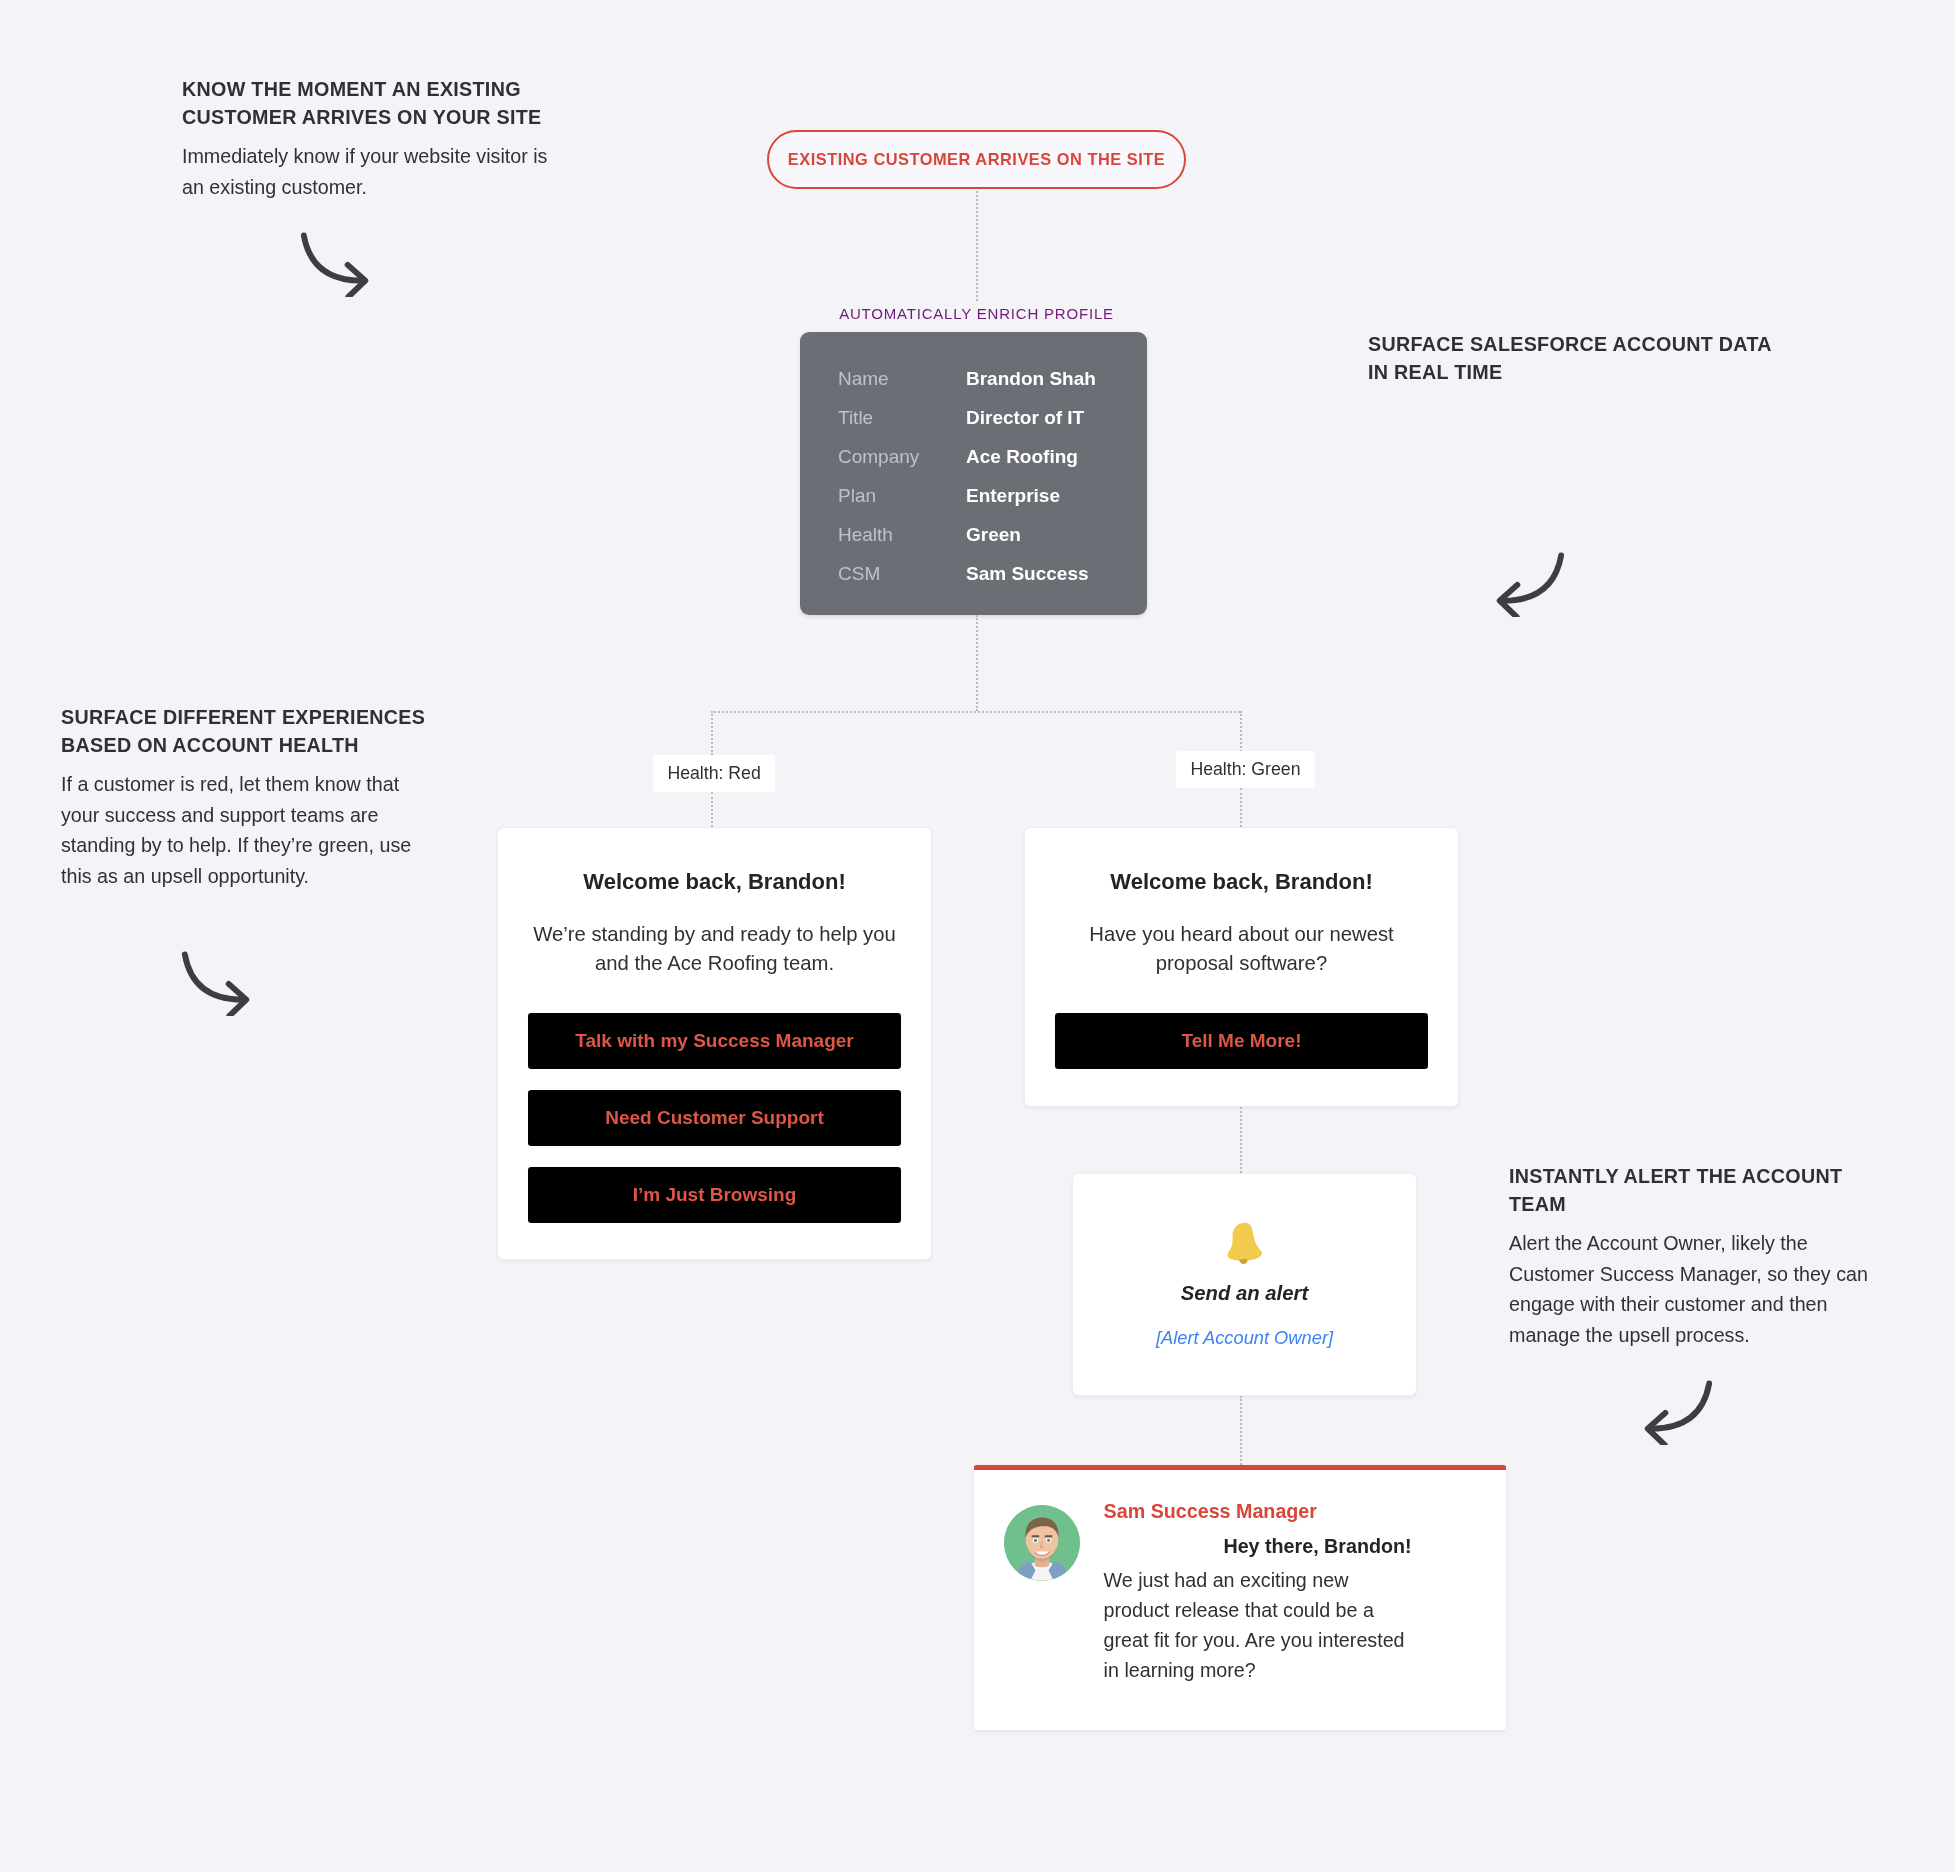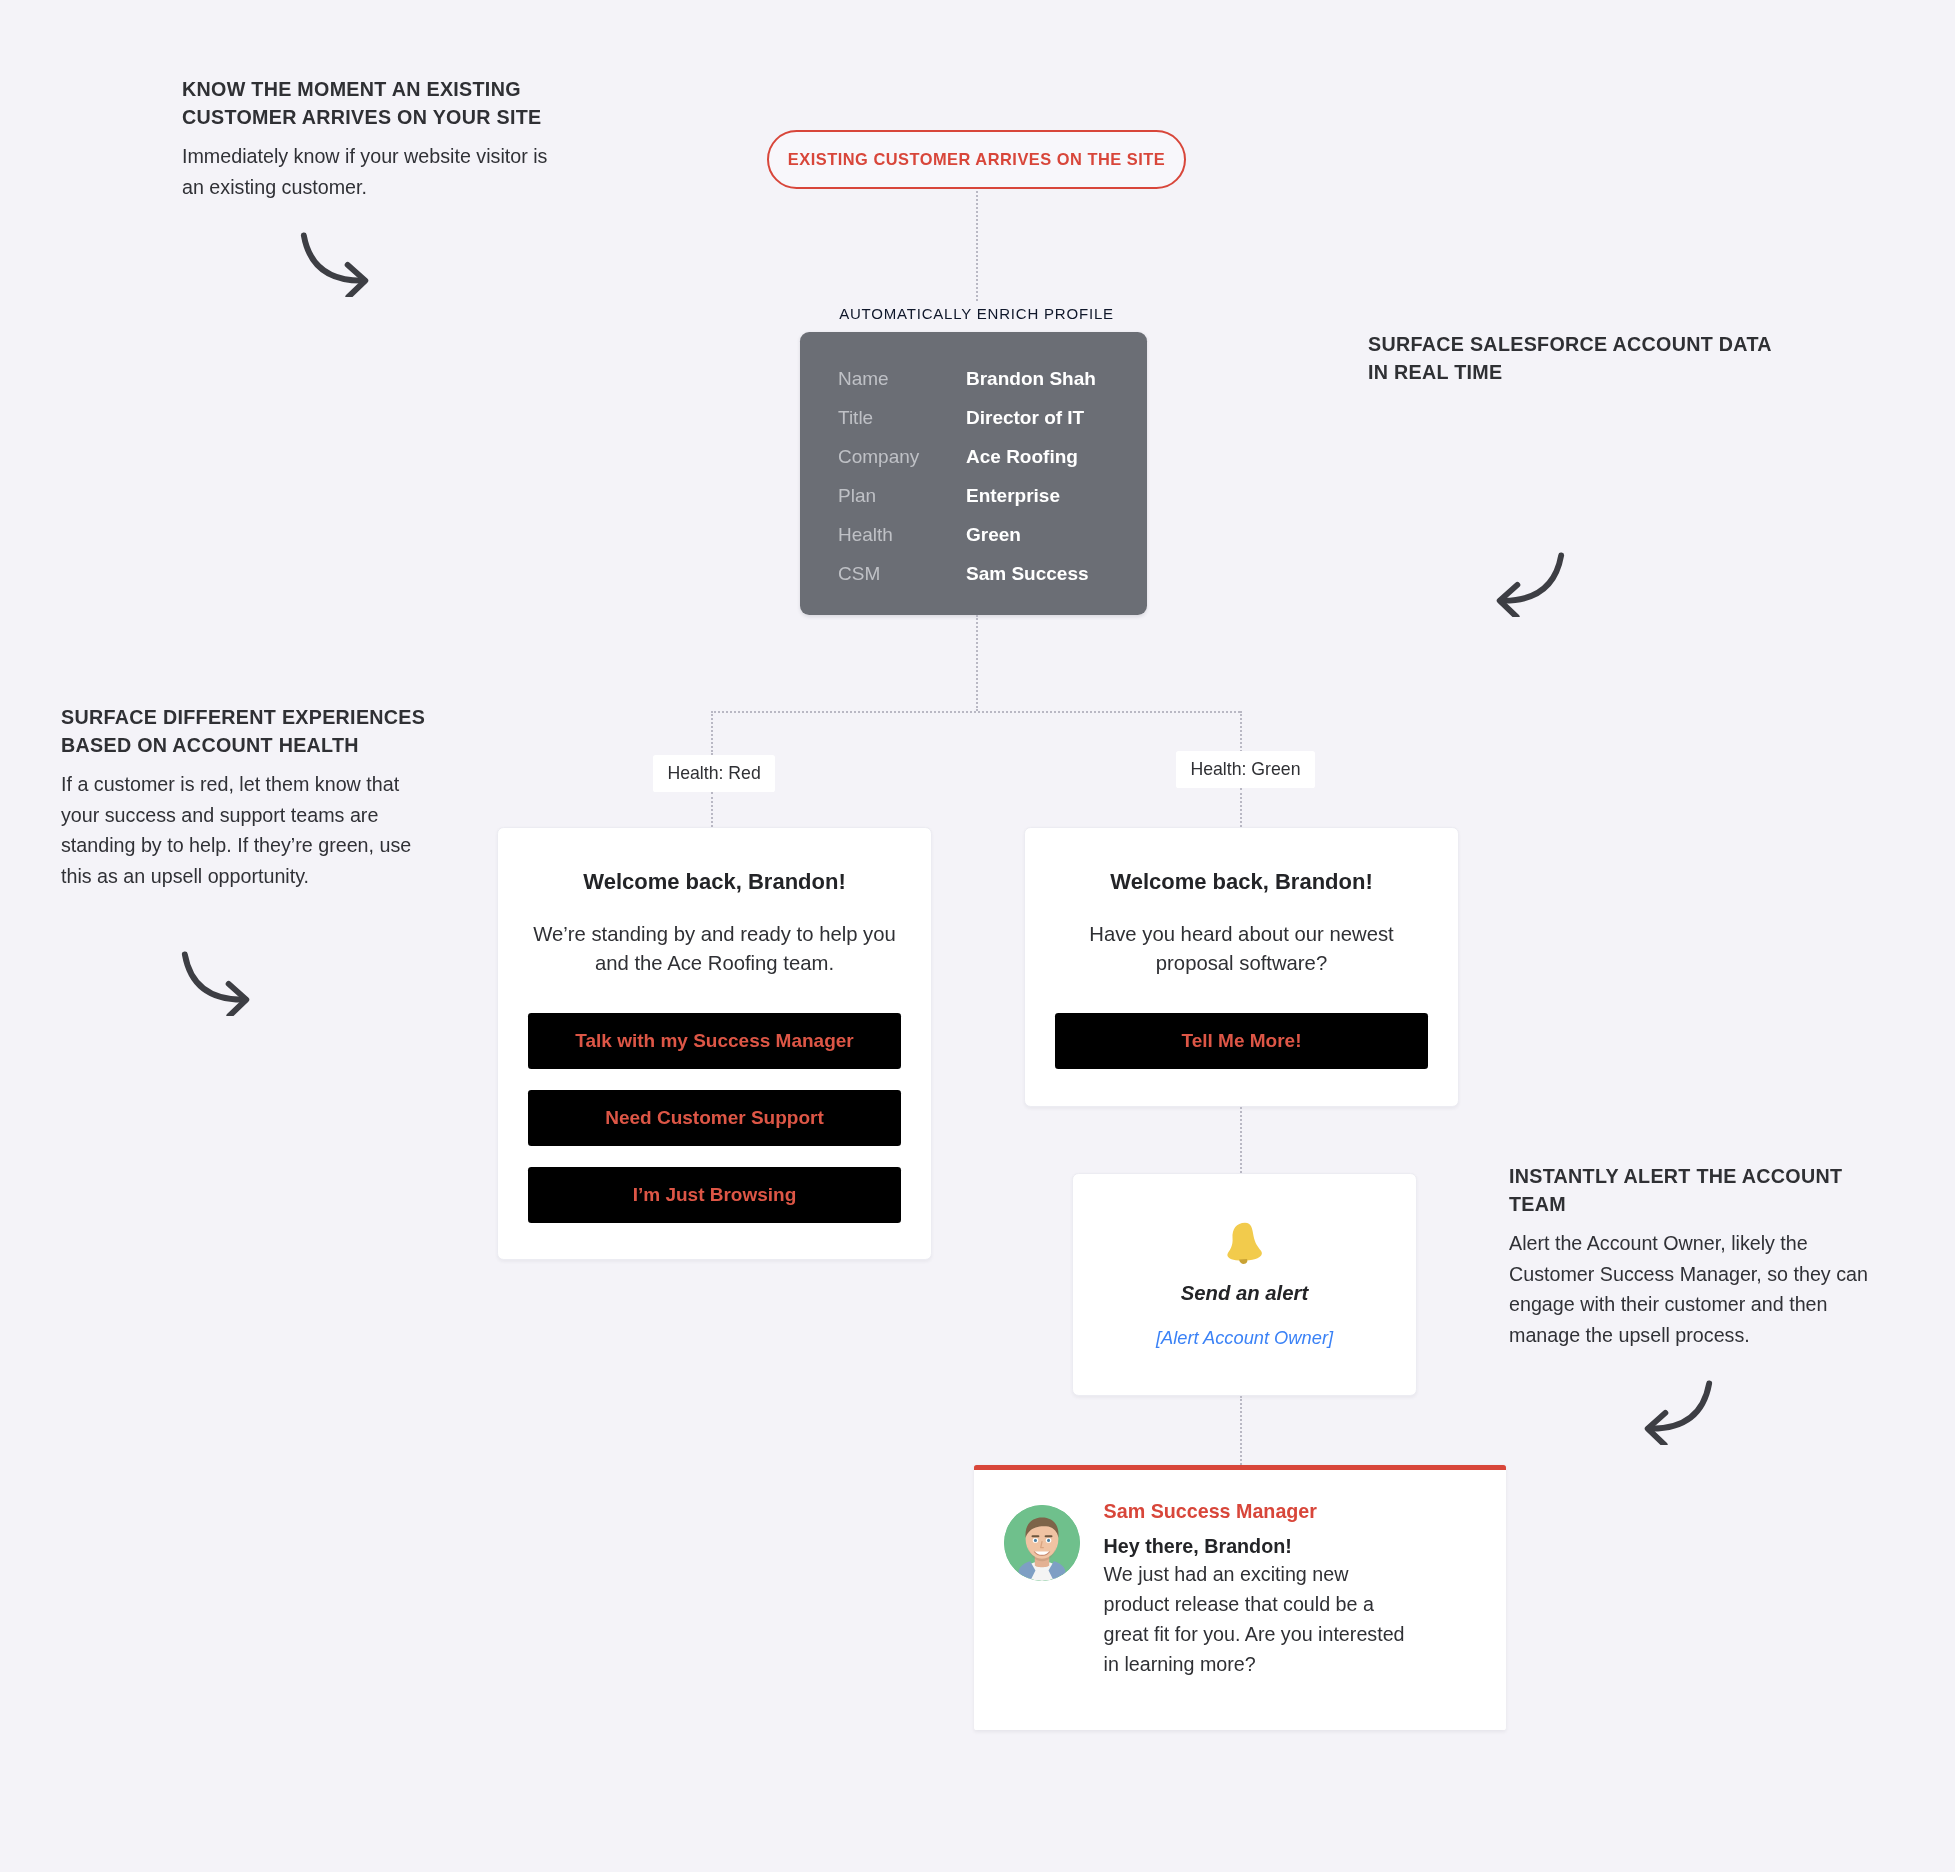--- a/index.html
+++ b/index.html
@@ -63,21 +63,21 @@
     width: 0;
   }
   .dline-h {
     border-top: 2px dotted #b9b8c4;
     height: 0;
   }
 
   .enrich-label {
     font-size: 15px;
     letter-spacing: 0.8px;
-    color: #0f172a;
+    color: #701a75;
     text-align: center;
     text-transform: uppercase;
   }
 
   
   .profile-card {
     background: #6b6e75;
     border-radius: 9.2px;
     box-sizing: border-box;
     padding: 36px 38px;
@@ -196,21 +196,22 @@
   .chat-author {
     color: #d8463a;
     font-size: 19.7px;
     font-weight: bold;
     margin: 0 0 11.8px 0;
   }
   .chat-greeting {
     font-size: 19.7px;
     font-weight: bold;
     color: #232427;
-    margin: 0 0 2px 0;
+    margin: 0 0 8px 0;
+    text-align: right;
   }
   .chat-text {
     font-size: 19.7px;
     line-height: 1.52;
     color: #2f3034;
     margin: 0;
     max-width: 308px;
   }
 </style>
 </head>

